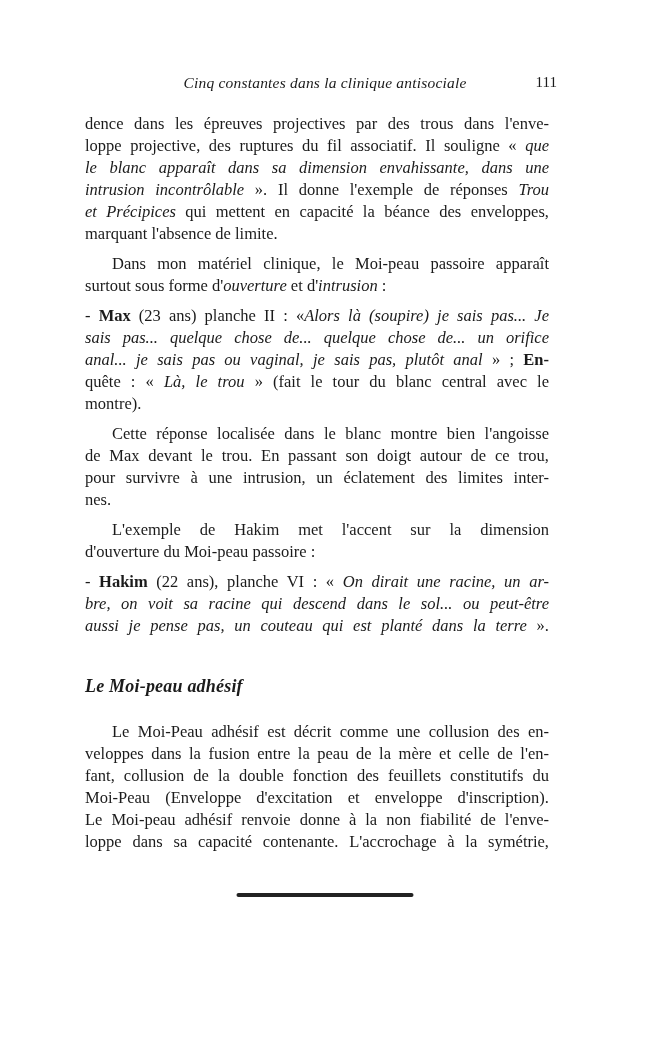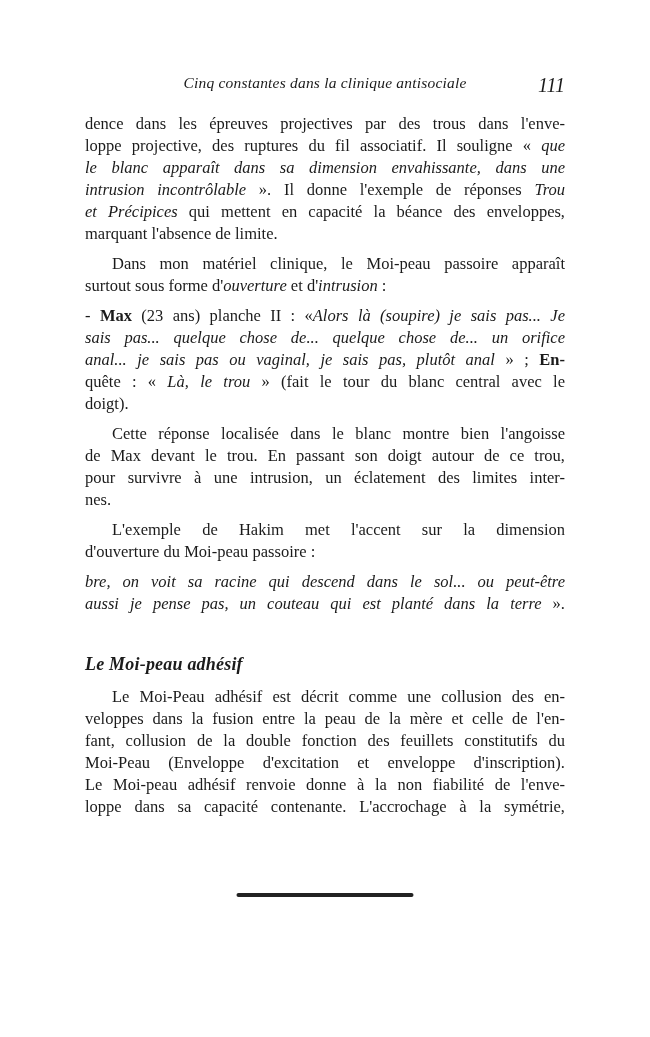--- a/index.html
+++ b/index.html
@@ -29,35 +29,34 @@
     position:absolute;
     left:0;right:0;
     text-align:center;
     font-style:italic;
     font-size:15.5px;
     letter-spacing:0.2px;
     white-space:nowrap;
   }
   #page-number{
     position:absolute;
-    right:0;top:0;
-    font-size:20px;
-    font-style:italic;
+    right:8px;top:0;
+    font-size:15px;
   }
   
   #page-body{
     position:absolute;
     left:85px;top:113px;width:480px;
     font-size:16.5px;
     line-height:22px;
     text-align:justify;
   }
-  .block-paragraph{margin:0 0 8px 0;}
+  .block-paragraph{margin:0 16px 8px 0;}
   .block-heading{
-    margin:38px 0 11px 0;
+    margin:38px 0 24px 0;
     font-size:18px;
     font-weight:bold;
     font-style:italic;
     letter-spacing:0.2px;
   }
   .tline{
     display:block;
     text-align:justify;
     text-align-last:justify;
   }
@@ -96,33 +95,34 @@
       </div>
       <div class="block-paragraph">
         <div class="tline" style="text-indent: 27px;"><span class="run-n">Dans mon matériel clinique, le Moi-peau passoire apparaît</span></div>
         <div class="tline lastline"><span class="run-n">surtout sous forme d'</span><span class="run-i">ouverture</span><span class="run-n"> et d'</span><span class="run-i">intrusion</span><span class="run-n"> :</span></div>
       </div>
       <div class="block-paragraph">
         <div class="tline"><span class="run-n">- </span><span class="run-b">Max</span><span class="run-n"> (23 ans) planche II : «</span><span class="run-i">Alors là (soupire) je sais pas... Je</span></div>
         <div class="tline"><span class="run-i">sais pas... quelque chose de... quelque chose de... un orifice</span></div>
         <div class="tline"><span class="run-i">anal... je sais pas ou vaginal, je sais pas, plutôt anal</span><span class="run-n"> » ; </span><span class="run-b">En-</span></div>
         <div class="tline"><span class="run-n">quête : « </span><span class="run-i">Là, le trou</span><span class="run-n"> » (fait le tour du blanc central avec le</span></div>
-        <div class="tline lastline"><span class="run-n">doigt).</span></div>
+        <div class="tline lastline"><span class="run-n">montre).</span></div>
       </div>
       <div class="block-paragraph">
         <div class="tline" style="text-indent: 27px;"><span class="run-n">Cette réponse localisée dans le blanc montre bien l'angoisse</span></div>
         <div class="tline"><span class="run-n">de Max devant le trou. En passant son doigt autour de ce trou,</span></div>
         <div class="tline"><span class="run-n">pour survivre à une intrusion, un éclatement des limites inter-</span></div>
         <div class="tline lastline"><span class="run-n">nes.</span></div>
       </div>
       <div class="block-paragraph">
         <div class="tline" style="text-indent: 27px;"><span class="run-n">L'exemple de Hakim met l'accent sur la dimension</span></div>
         <div class="tline lastline"><span class="run-n">d'ouverture du Moi-peau passoire :</span></div>
       </div>
       <div class="block-paragraph">
+        <div class="tline"><span class="run-n">- </span><span class="run-b">Hakim</span><span class="run-n"> (22 ans), planche VI : « </span><span class="run-i">On dirait une racine, un ar-</span></div>
         <div class="tline"><span class="run-i">bre, on voit sa racine qui descend dans le sol... ou peut-être</span></div>
         <div class="tline"><span class="run-i">aussi je pense pas, un couteau qui est planté dans la terre</span><span class="run-n"> ».</span></div>
       </div>
       <div class="block-heading">Le Moi-peau adhésif</div>
       <div class="block-paragraph">
         <div class="tline" style="text-indent: 27px;"><span class="run-n">Le Moi-Peau adhésif est décrit comme une collusion des en-</span></div>
         <div class="tline"><span class="run-n">veloppes dans la fusion entre la peau de la mère et celle de l'en-</span></div>
         <div class="tline"><span class="run-n">fant, collusion de la double fonction des feuillets constitutifs du</span></div>
         <div class="tline"><span class="run-n">Moi-Peau (Enveloppe d'excitation et enveloppe d'inscription).</span></div>
         <div class="tline"><span class="run-n">Le Moi-peau adhésif renvoie donne à la non fiabilité de l'enve-</span></div>

